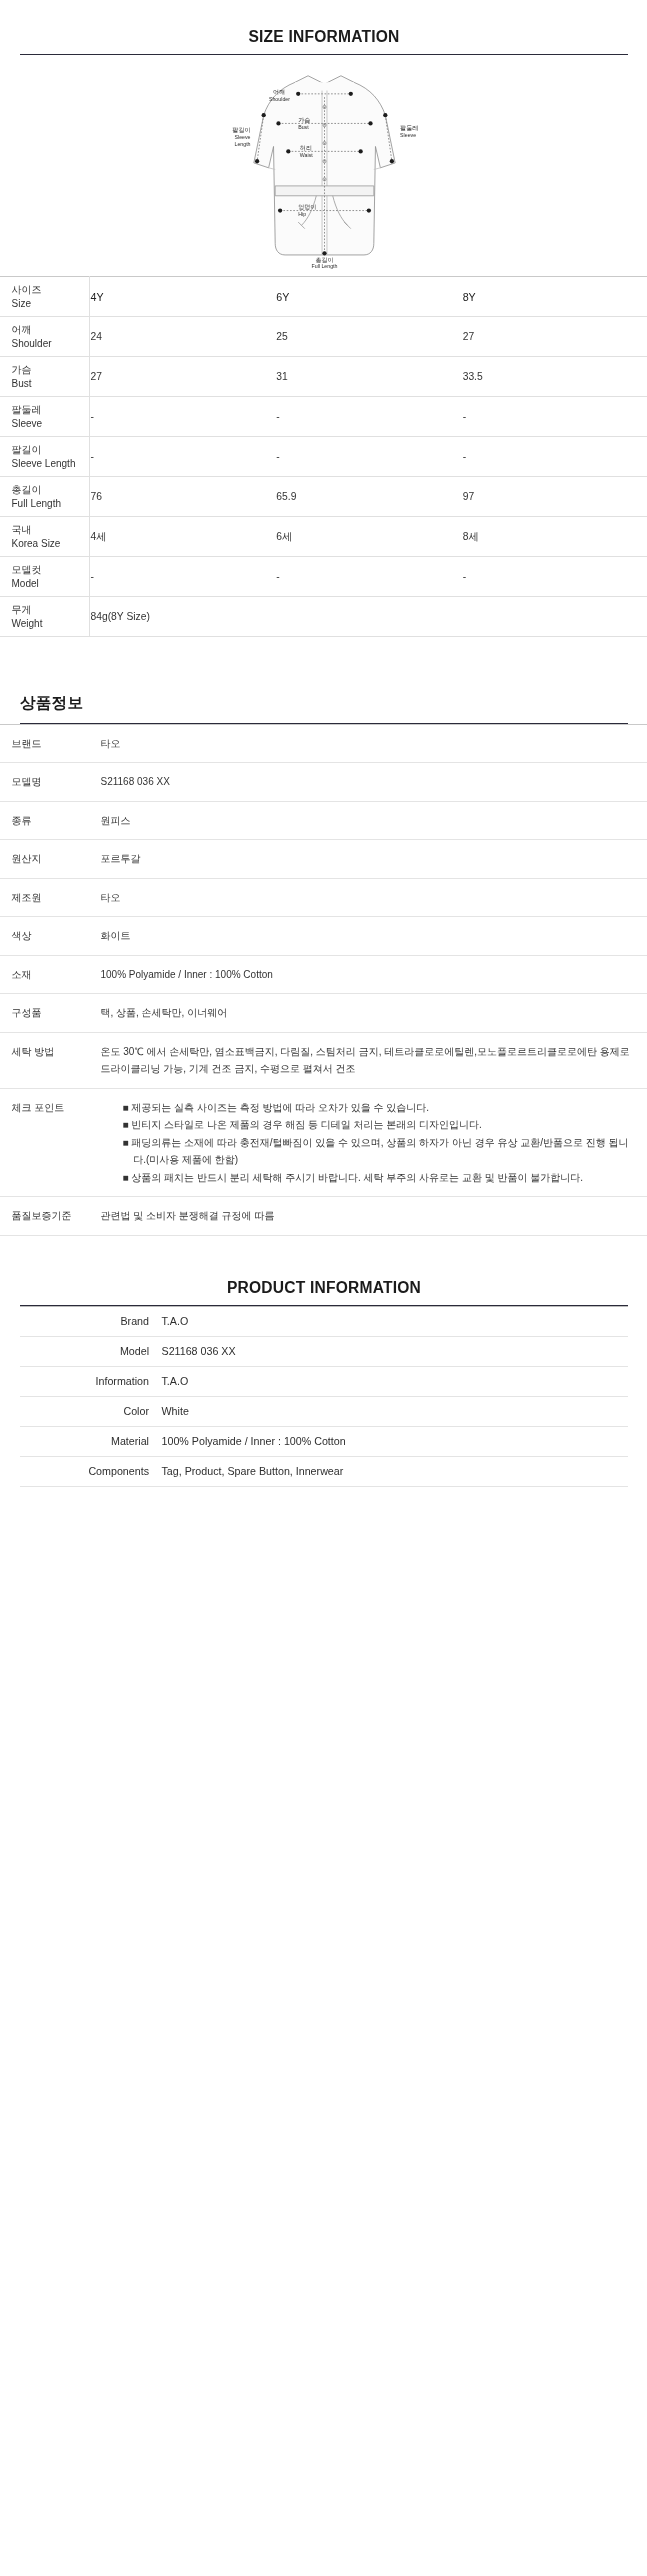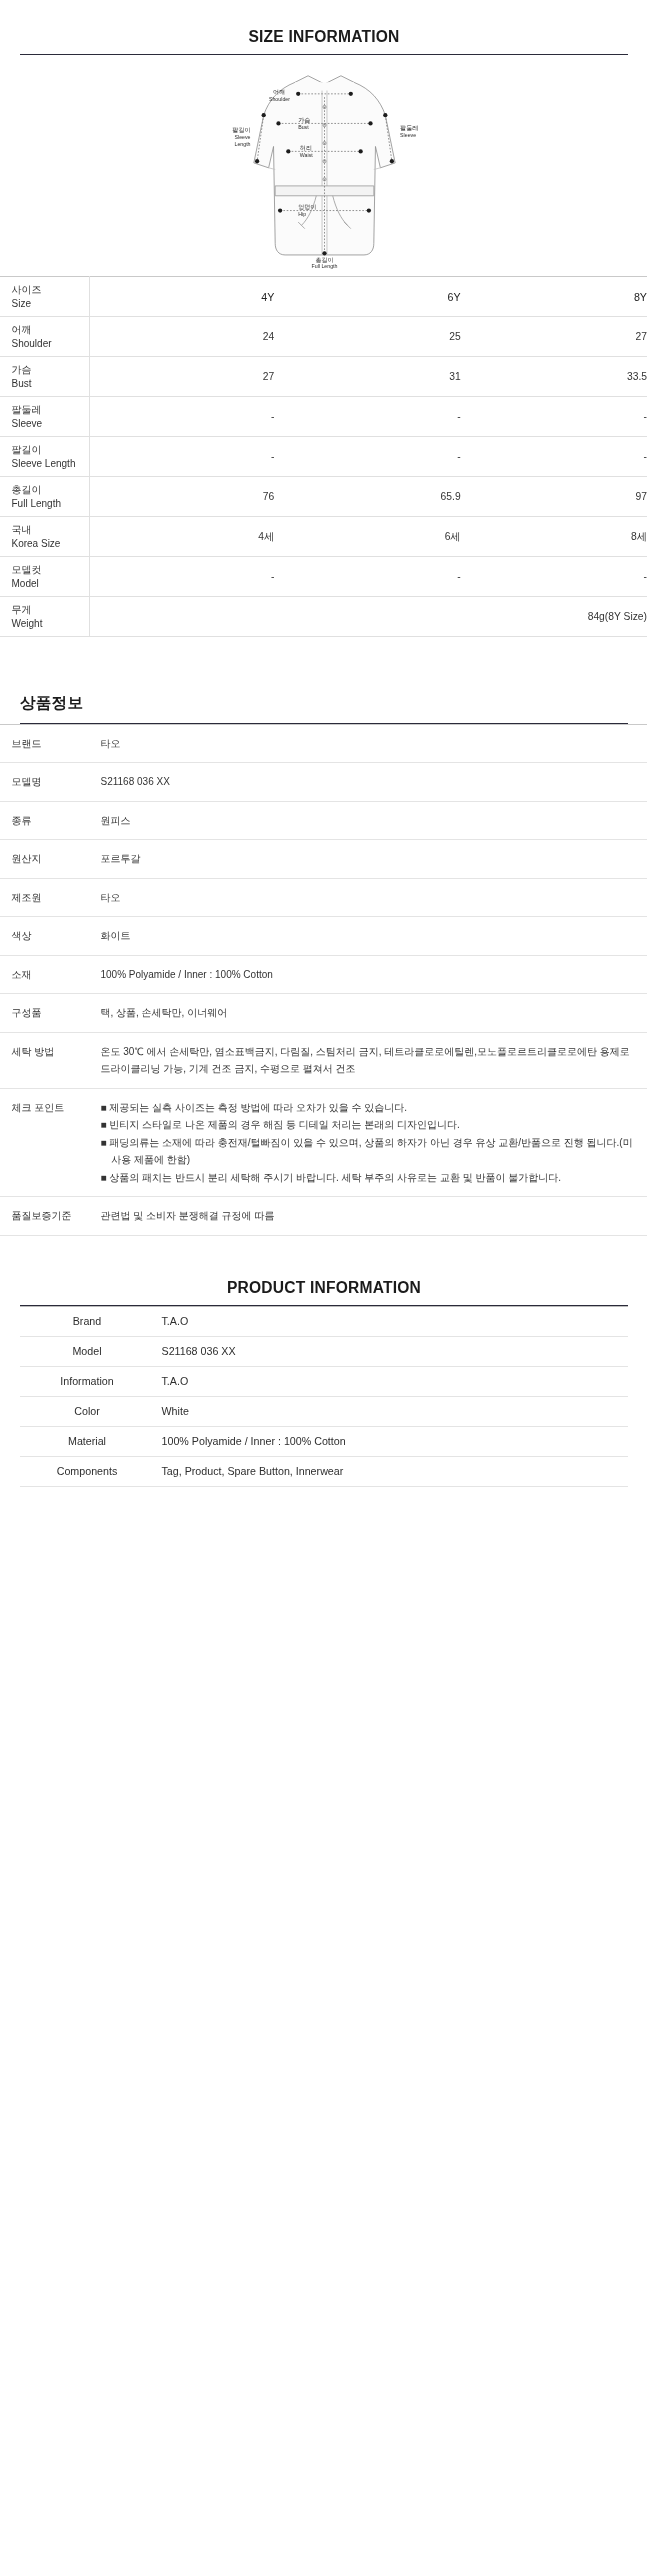--- a/index.html
+++ b/index.html
@@ -61,21 +61,21 @@
     text-align: left;
     font-weight: normal;
     padding-left: 11.5px;
     width: 89px;
     border-right: 0.8px solid #e0e0e0;
     line-height: 1.42;
   }
   table.size th .kr { display:block; }
   table.size th .en { display:block; }
   table.size td {
-    text-align: right;
+    text-align: left;
     font-size: 10.3px;
     margin-left: 12px;
   }
   table.size .hdr td { font-size: 10.7px; color:#222; }
   table.size td.weight { }
 
   
   table.info { border-top: 0.8px solid #c9c9c9; margin-top: 0; }
   table.info th, table.info td {
     border-bottom: 0.8px solid #e4e4e4;
@@ -86,34 +86,34 @@
     color: #333;
   }
   table.info th {
     width: 89px;
     text-align: left;
     font-weight: normal;
     padding-left: 11.5px;
     color: #333;
   }
   table.info td { padding-left: 11.5px; }
-  .bullet { display:block; text-indent:-10.7px; padding-left:10.7px; }
+  .bullet { display:block; text-indent:-10.7px; padding-left:10.7px;margin-left:22px; }
 
   
   table.prodinfo { border-top: 0.8px solid #bcbcbc; }
   table.prodinfo th, table.prodinfo td {
     border-bottom: 0.8px solid #e4e4e4;
     font-size: 10.7px;
     height: 30px;
     vertical-align: middle;
     color: #2e2e2e;
   }
   table.prodinfo th {
     width: 130px;
-    text-align: center;
+    text-align: right;
     font-weight: normal;
     padding-left: 5px;
   }
   table.prodinfo td { padding-left: 11.5px; }
 
   .gap-lg { height: 28px; }
   .gap-md { height: 15px; }
 
   
   text.lbl { font-family:"Liberation Sans", sans-serif; font-size:7.4px; fill:#2b2b2b; }

